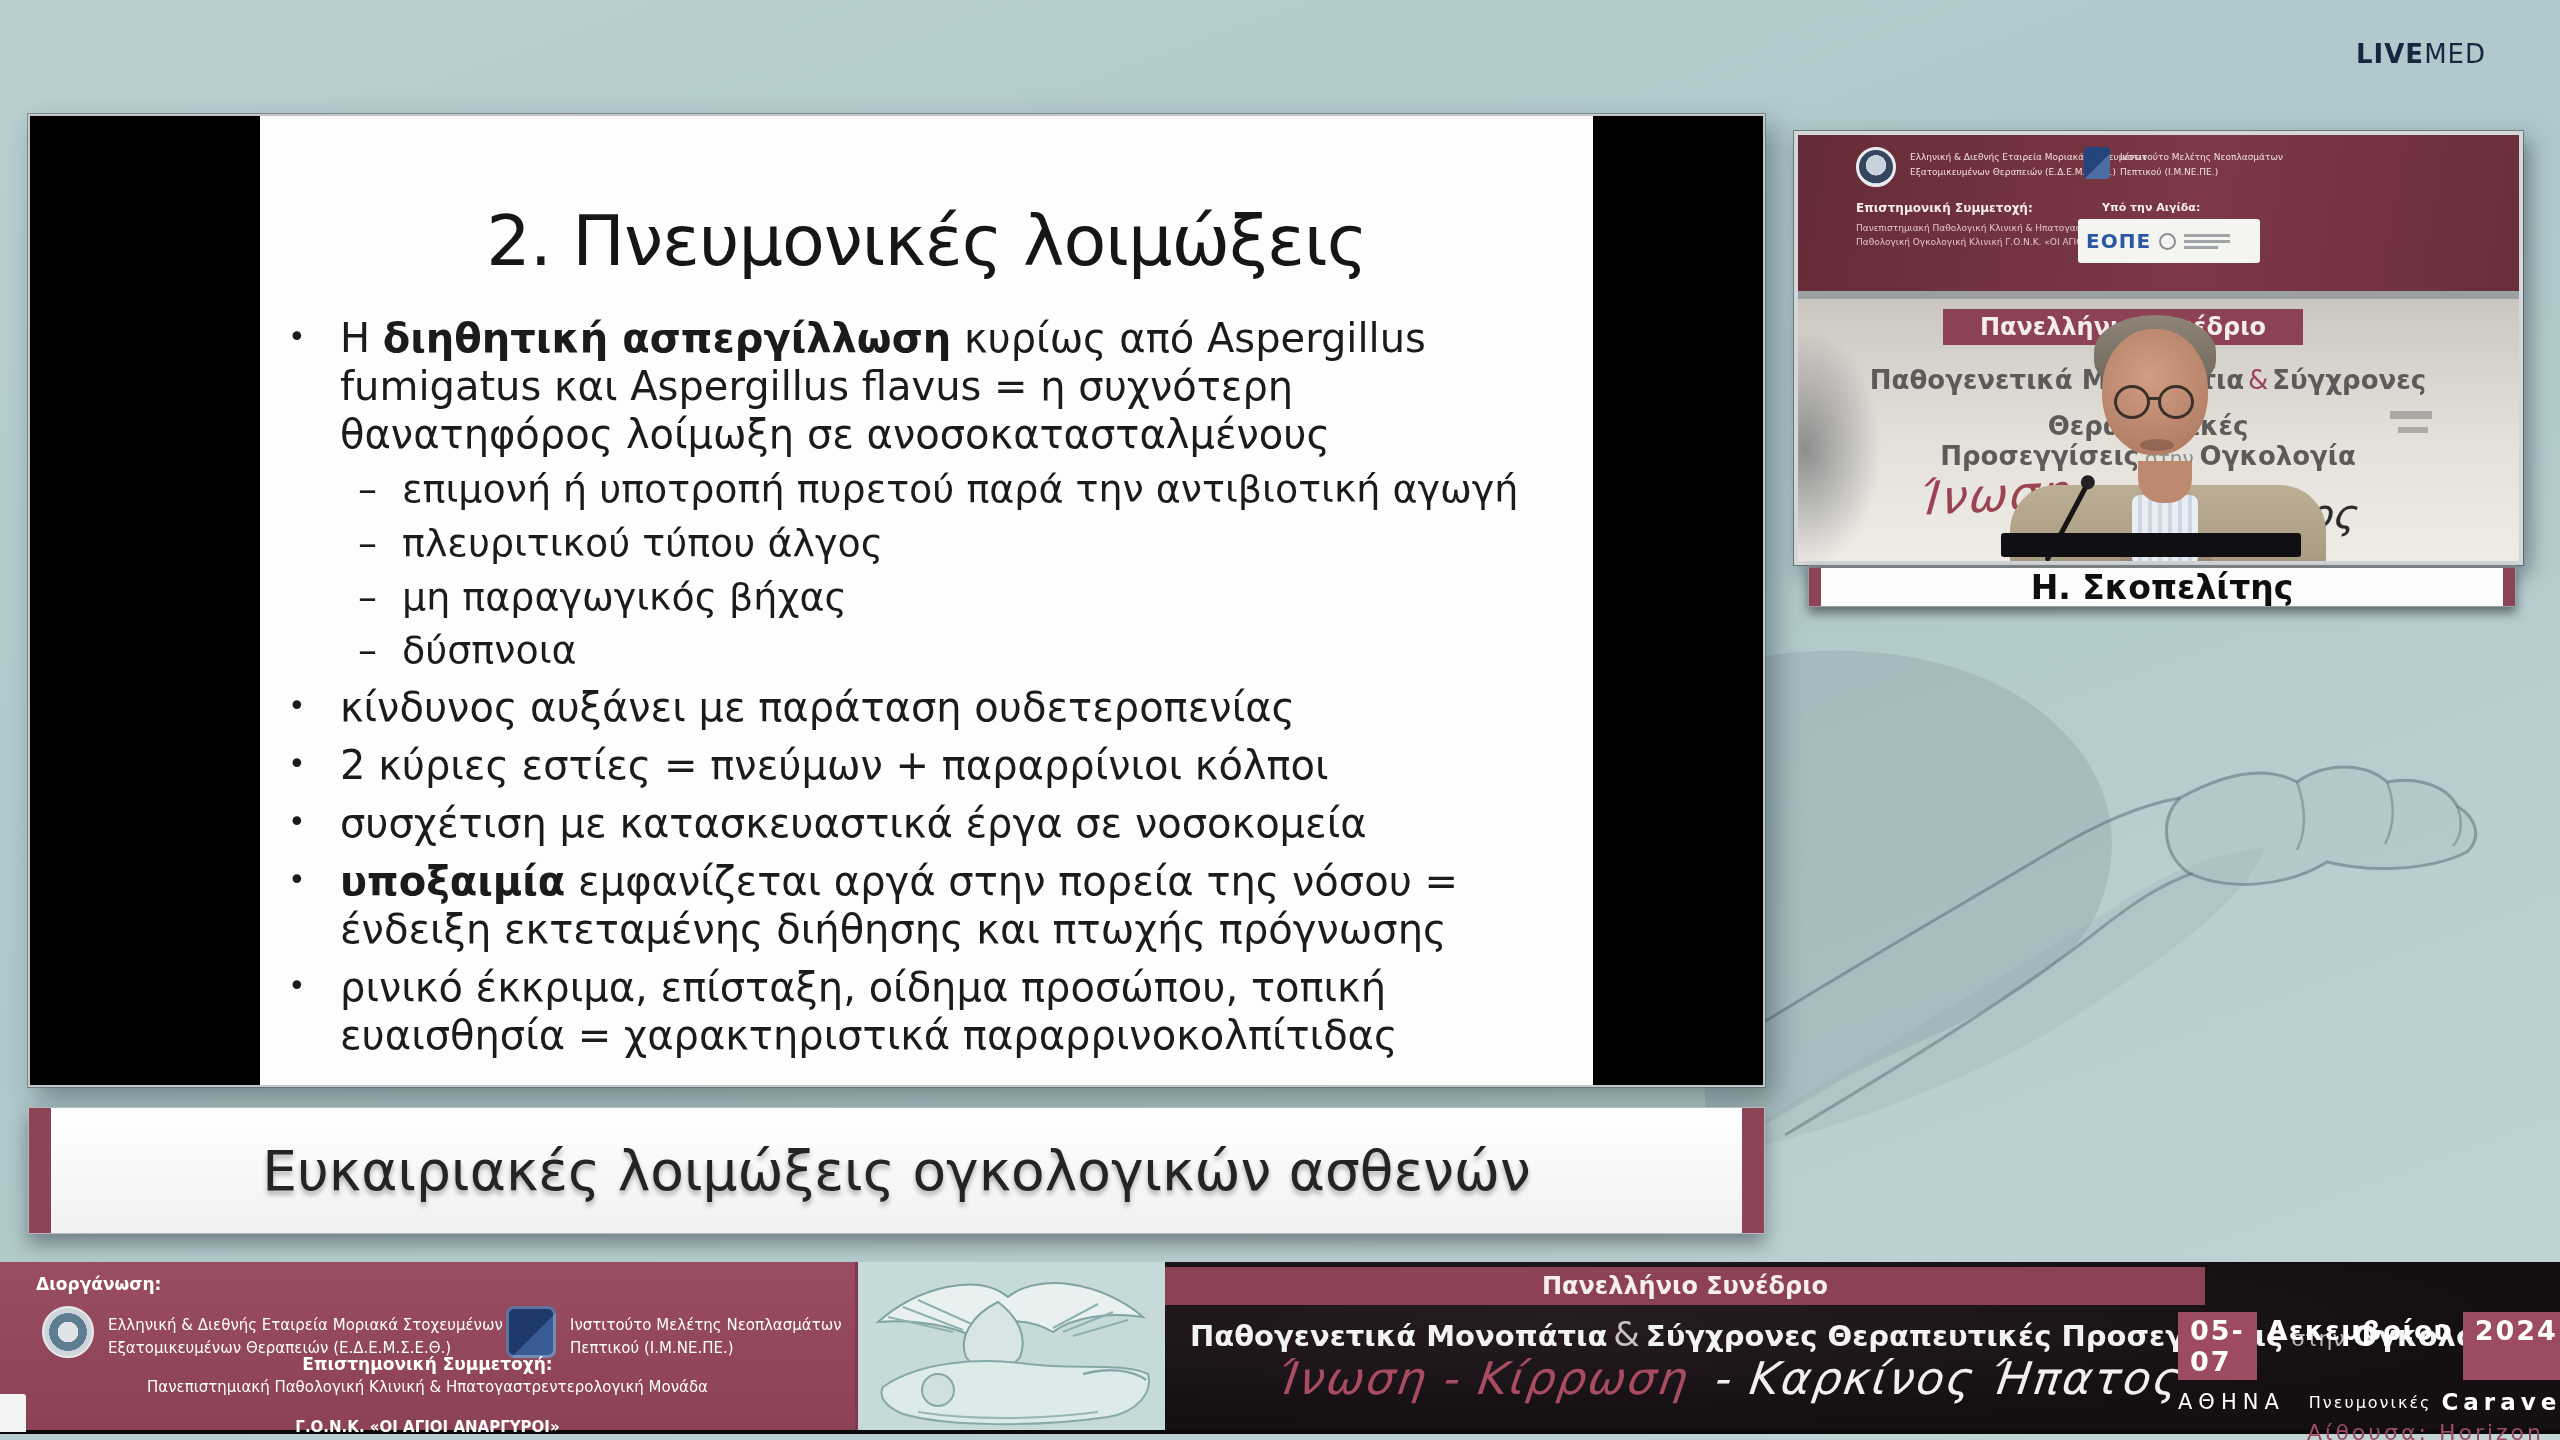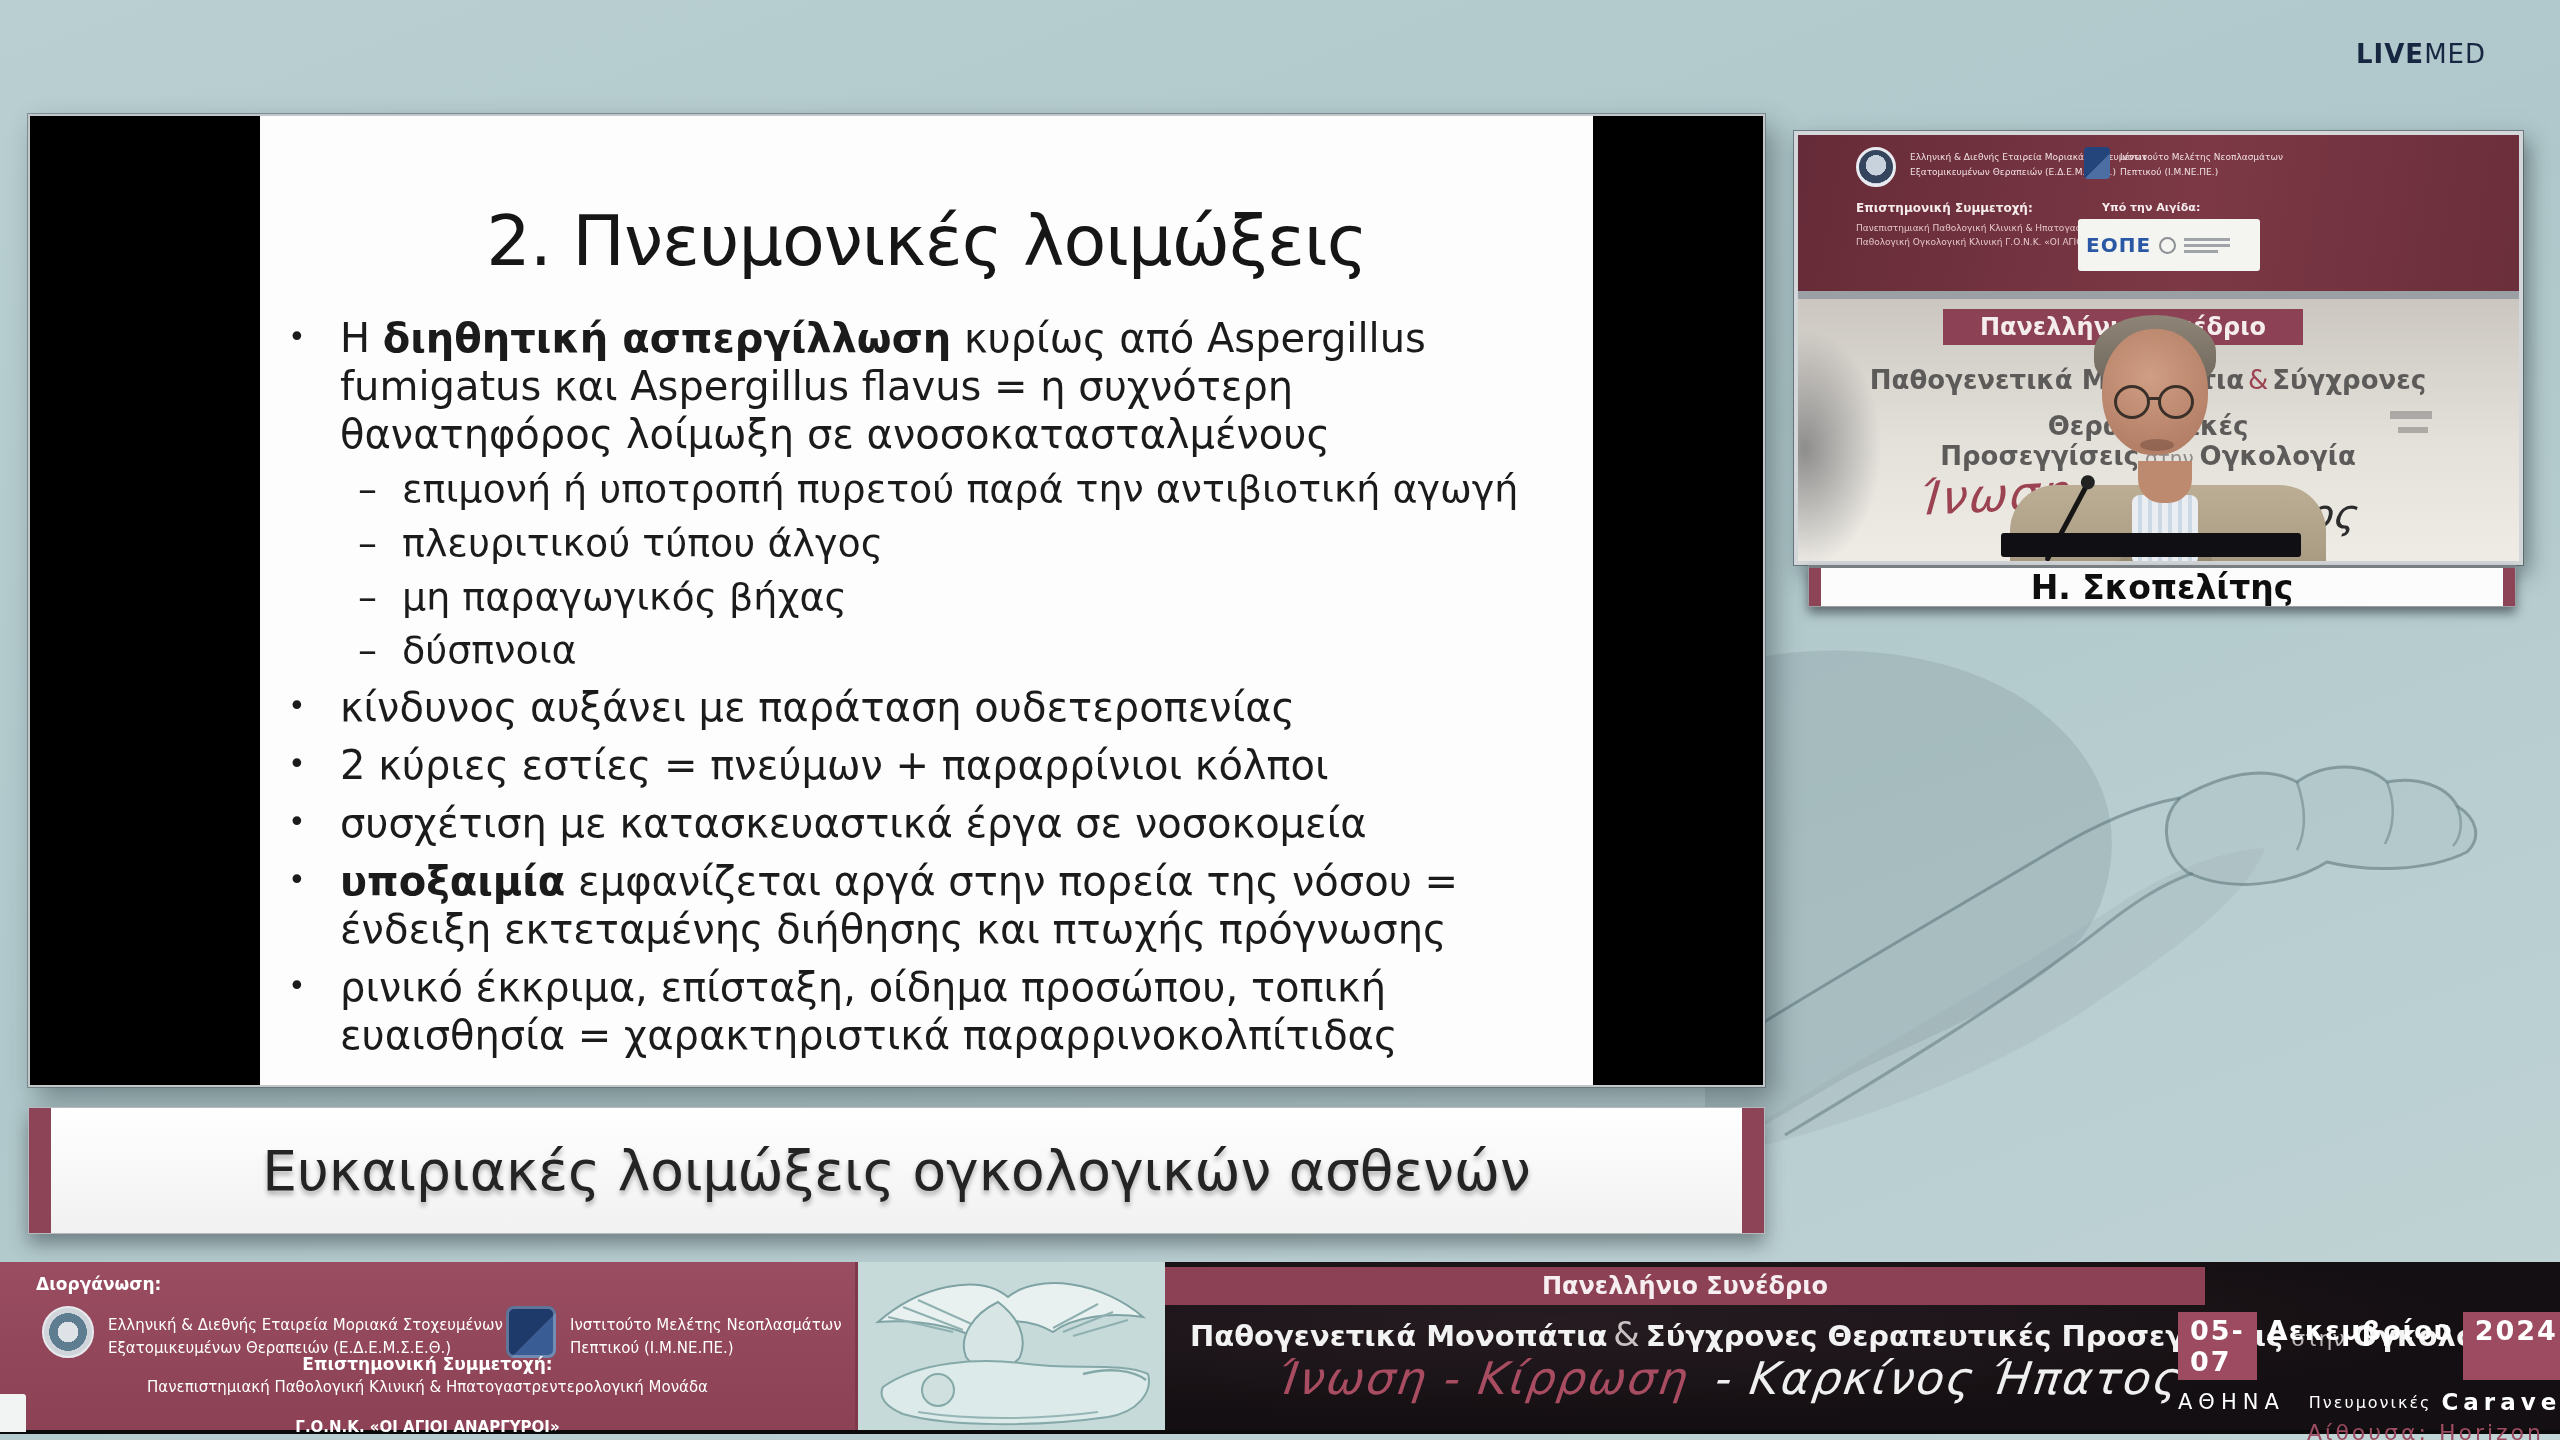--- a/index.html
+++ b/index.html
@@ -39,21 +39,21 @@
   .vh-logo1{position:absolute;left:58px;top:12px;width:40px;height:40px;border-radius:50%;
     border:3px solid #e8eaef;background:radial-gradient(circle at 50% 45%,#c8d2dc 0 40%,#35455e 41% 70%,#c8d2dc 71%);}
   .vh-org1{position:absolute;left:112px;top:15px;font-size:9px;line-height:1.7;color:#efdfe1;}
   .vh-logo2{position:absolute;left:286px;top:12px;width:26px;height:32px;border-radius:4px;
     background:linear-gradient(135deg,#24447c 55%,#4d6ea3 56%);}
   .vh-org2{position:absolute;left:322px;top:15px;font-size:9px;line-height:1.7;color:#efdfe1;}
   .vh-sci-label{position:absolute;left:58px;top:66px;font-size:12px;font-weight:bold;color:#f6ecec;}
   .vh-sci1{position:absolute;left:58px;top:88px;font-size:9px;color:#e3c6cb;}
   .vh-sci2{position:absolute;left:58px;top:102px;font-size:9px;color:#e3c6cb;}
   .vh-aegis{position:absolute;left:304px;top:66px;font-size:11px;font-weight:bold;color:#f6ecec;}
-  .vh-whitebox{position:absolute;left:280px;top:84px;width:182px;height:52px;border-radius:3px;
+  .vh-whitebox{position:absolute;left:280px;top:84px;width:182px;height:44px;border-radius:3px;
     background:#f4f4f1;display:flex;align-items:center;padding:0 8px;gap:8px;}
   .eope{font-size:20px;font-weight:bold;color:#2a58a4;letter-spacing:1px;}
   .wb-seal{width:17px;height:17px;border-radius:50%;border:2px solid #8b8f94;}
   .wb-lines{display:flex;flex-direction:column;gap:3px;}
   .wb-lines i{display:block;width:46px;height:3px;background:#a0a3a7;}
   .wb-lines i:last-child{width:34px;}
   .vband{width:100%;height:8px;background:#9aa0a3;}
 
   .vphoto{position:relative;width:100%;height:262px;overflow:hidden;
     background:linear-gradient(180deg,#cbc6c0 0%,#e4e1db 55%,#efece6 100%);}

